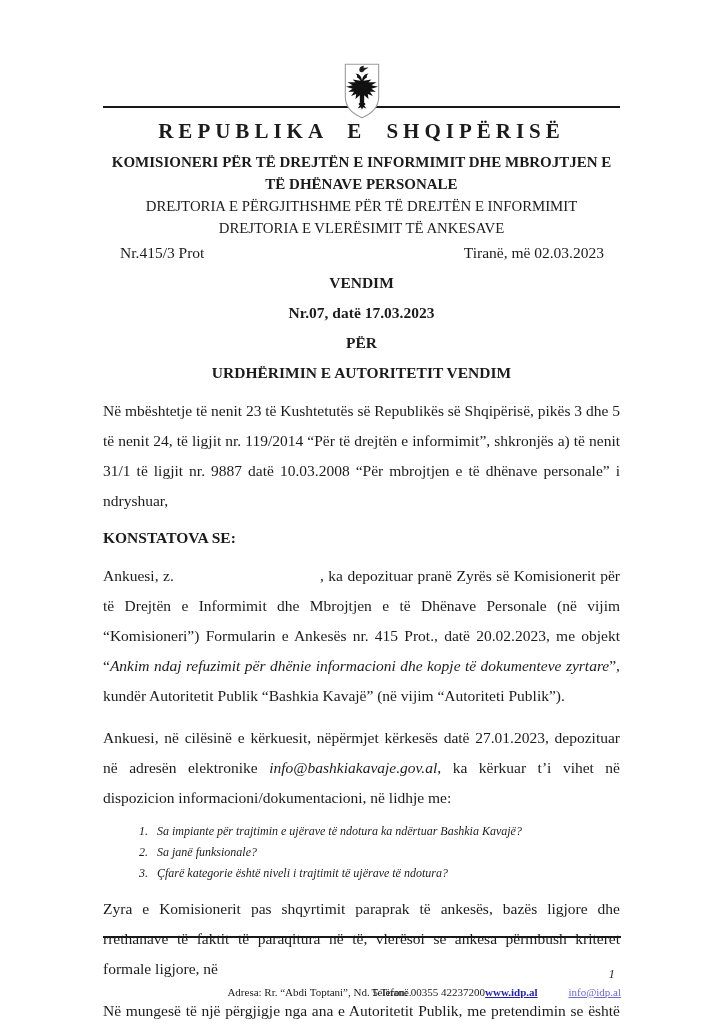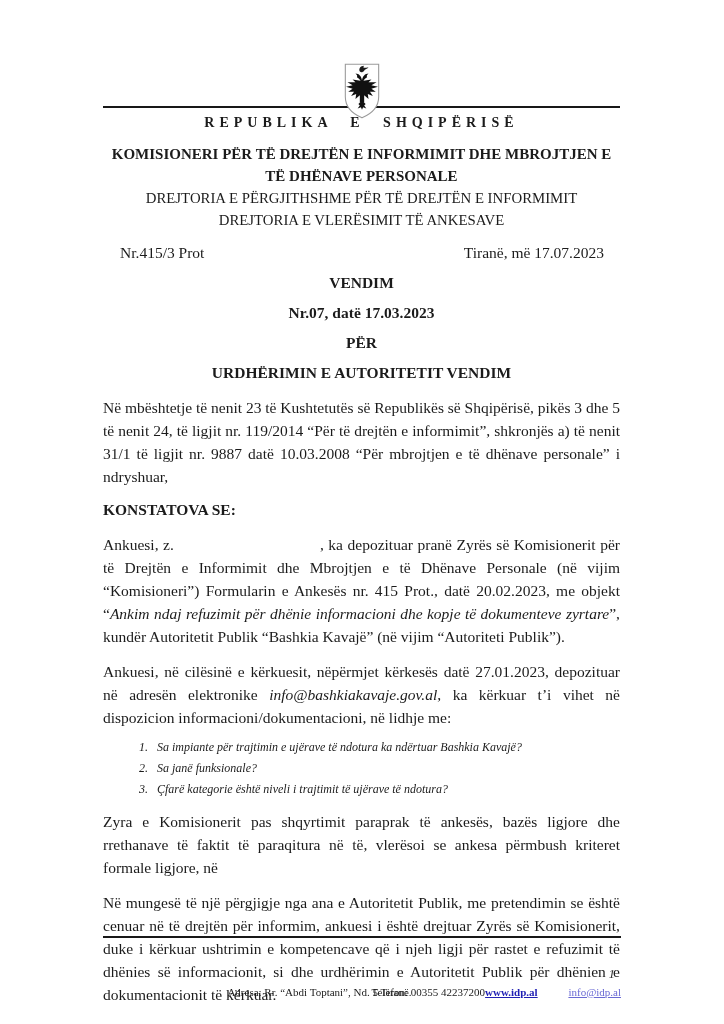--- a/index.html
+++ b/index.html
@@ -17,46 +17,46 @@
     position:absolute;
     left:103px; top:0;
     width:517px;
   }
   
   .emblem-wrap{position:relative;height:45px;margin-top:63px;}
   .emblem-rule{position:absolute;left:0;right:0;bottom:0;border-bottom:2px solid #181818;}
   .crest{position:absolute;left:50%;top:-1px;transform:translateX(-50%);z-index:2;}
   
   .republic{
-    text-align:center;font-weight:bold;font-size:14px;
+    text-align:center;font-weight:bold;font-size:21px;
     letter-spacing:5px;word-spacing:10px;
-    margin:4px 0 0 0;line-height:22px;
+    margin:12px 0 0 0;line-height:22px;
   }
   .institution{
     text-align:center;font-weight:bold;font-size:15px;
     margin:9px 0 0 0;line-height:22px;
   }
   .directorate{
     text-align:center;font-size:14.8px;line-height:22px;margin:0;
   }
   
   .meta-row{
     display:flex;justify-content:space-between;
-    margin-top:11px;font-size:15.5px;line-height:22px;
+    margin-top:3px;font-size:15.5px;line-height:22px;
     padding-left:17px;padding-right:16px;
   }
   
   .c-head{
     text-align:center;font-weight:bold;font-size:15.5px;
     line-height:22px;margin:8px 0 0 0;
   }
   .c-head.first{margin-top:8px;}
   
   p.body-par{
-    text-align:justify;font-size:15.5px;line-height:23px;
+    text-align:justify;font-size:15.5px;line-height:30px;
     margin:12px 0 0 0;
   }
   p.body-par.last{margin-top:10px;}
   .konstatova{
     text-align:left;font-weight:bold;font-size:15.5px;
     line-height:22px;margin:11px 0 0 0;
   }
   .em{font-style:italic;}
   .gap{display:inline-block;width:146px;}
   ol.questions{
@@ -103,21 +103,21 @@
       </svg>
     </div>
 
     <div class="republic">REPUBLIKA E SHQIPËRISË</div>
     <div class="institution">KOMISIONERI PËR TË DREJTËN E INFORMIMIT DHE MBROJTJEN E TË DHËNAVE PERSONALE</div>
     <div class="directorate">DREJTORIA E PËRGJITHSHME PËR TË DREJTËN E INFORMIMIT</div>
     <div class="directorate">DREJTORIA E VLERËSIMIT TË ANKESAVE</div>
 
     <div class="meta-row">
       <span>Nr.415/3 Prot</span>
-      <span>Tiranë, më 17.07.2023</span>
+      <span>Tiranë, më 02.03.2023</span>
     </div>
 
     <div class="c-head first">VENDIM</div>
     <div class="c-head">Nr.07, datë 17.03.2023</div>
     <div class="c-head">PËR</div>
     <div class="c-head">URDHËRIMIN E AUTORITETIT VENDIM</div>
 
     <p class="body-par">Në mbështetje të nenit 23 të Kushtetutës së Republikës së Shqipërisë, pikës 3 dhe 5 të nenit 24, të ligjit nr. 119/2014 “Për të drejtën e informimit”, shkronjës a) të nenit 31/1 të ligjit nr. 9887 datë 10.03.2008 “Për mbrojtjen e të dhënave personale” i ndryshuar,</p>
 
     <div class="konstatova">KONSTATOVA SE:</div>

